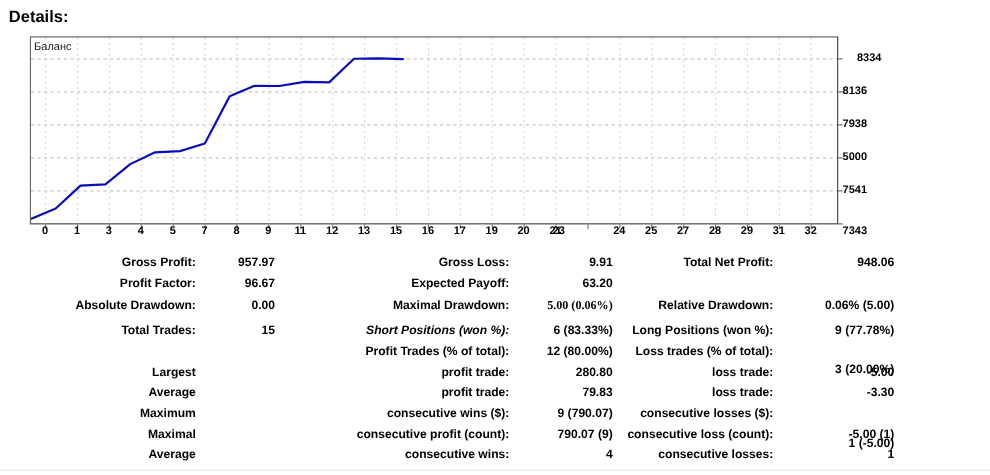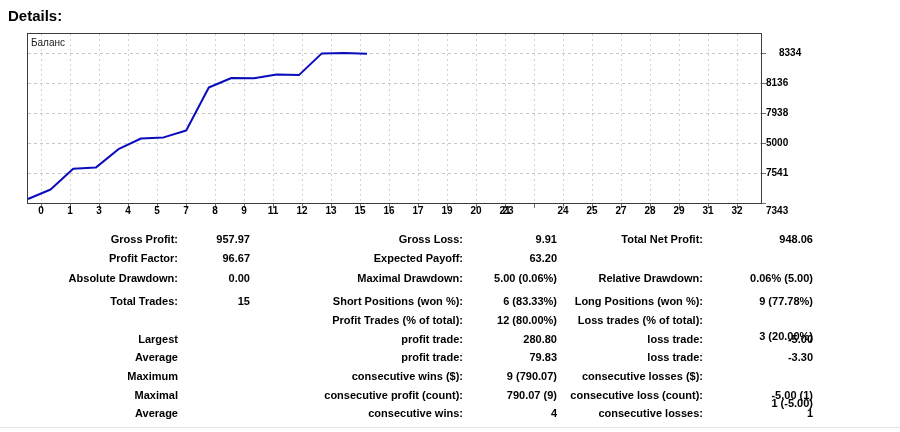--- a/index.html
+++ b/index.html
@@ -164,28 +164,28 @@
     <div>
       <div class="cell c1l" style="top: 251px;">Profit Factor:</div>
       <div class="cell c1v" style="top: 251px;">96.67</div>
       <div class="cell c2l" style="top: 251px;">Expected Payoff:</div>
       <div class="cell c2v" style="top: 251px;">63.20</div>
     </div>
     <div>
       <div class="cell c1l" style="top: 271px;">Absolute Drawdown:</div>
       <div class="cell c1v" style="top: 271px;">0.00</div>
       <div class="cell c2l" style="top: 271px;">Maximal Drawdown:</div>
-      <div class="cell c2v" style="top: 271px;">5.00 (0.06%)</div>
+      <div class="cell c2v" style="top: 271px; font-family: Liberation Serif, serif;">5.00 (0.06%)</div>
       <div class="cell c3l" style="top: 271px;">Relative Drawdown:</div>
       <div class="cell c3v" style="top: 271px;">0.06% (5.00)</div>
     </div>
     <div>
       <div class="cell c1l" style="top: 294px;">Total Trades:</div>
       <div class="cell c1v" style="top: 294px;">15</div>
-      <div class="cell c2l" style="top: 294px;">Short Positions (won %):</div>
+      <div class="cell c2l" style="top: 294px; font-style: italic;">Short Positions (won %):</div>
       <div class="cell c2v" style="top: 294px;">6 (83.33%)</div>
       <div class="cell c3l" style="top: 294px;">Long Positions (won %):</div>
       <div class="cell c3v" style="top: 294px;">9 (77.78%)</div>
     </div>
     <div>
       <div class="cell c2l" style="top: 313px;">Profit Trades (% of total):</div>
       <div class="cell c2v" style="top: 313px;">12 (80.00%)</div>
       <div class="cell c3l" style="top: 313px;">Loss trades (% of total):</div>
       <div class="cell c3v" style="top: 329px;">3 (20.00%)</div>
     </div>

